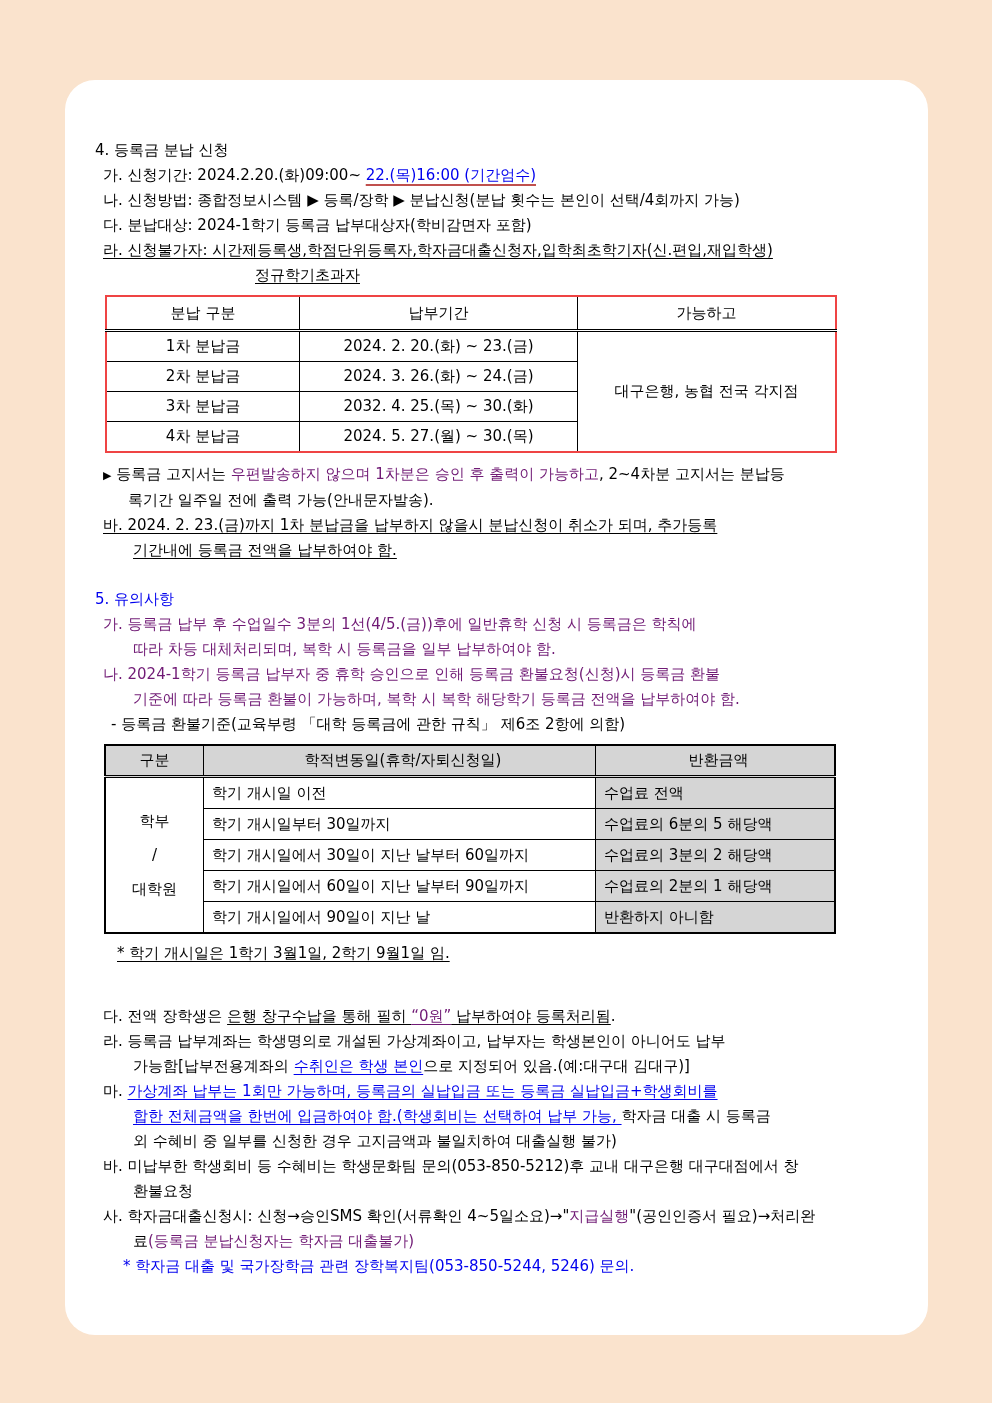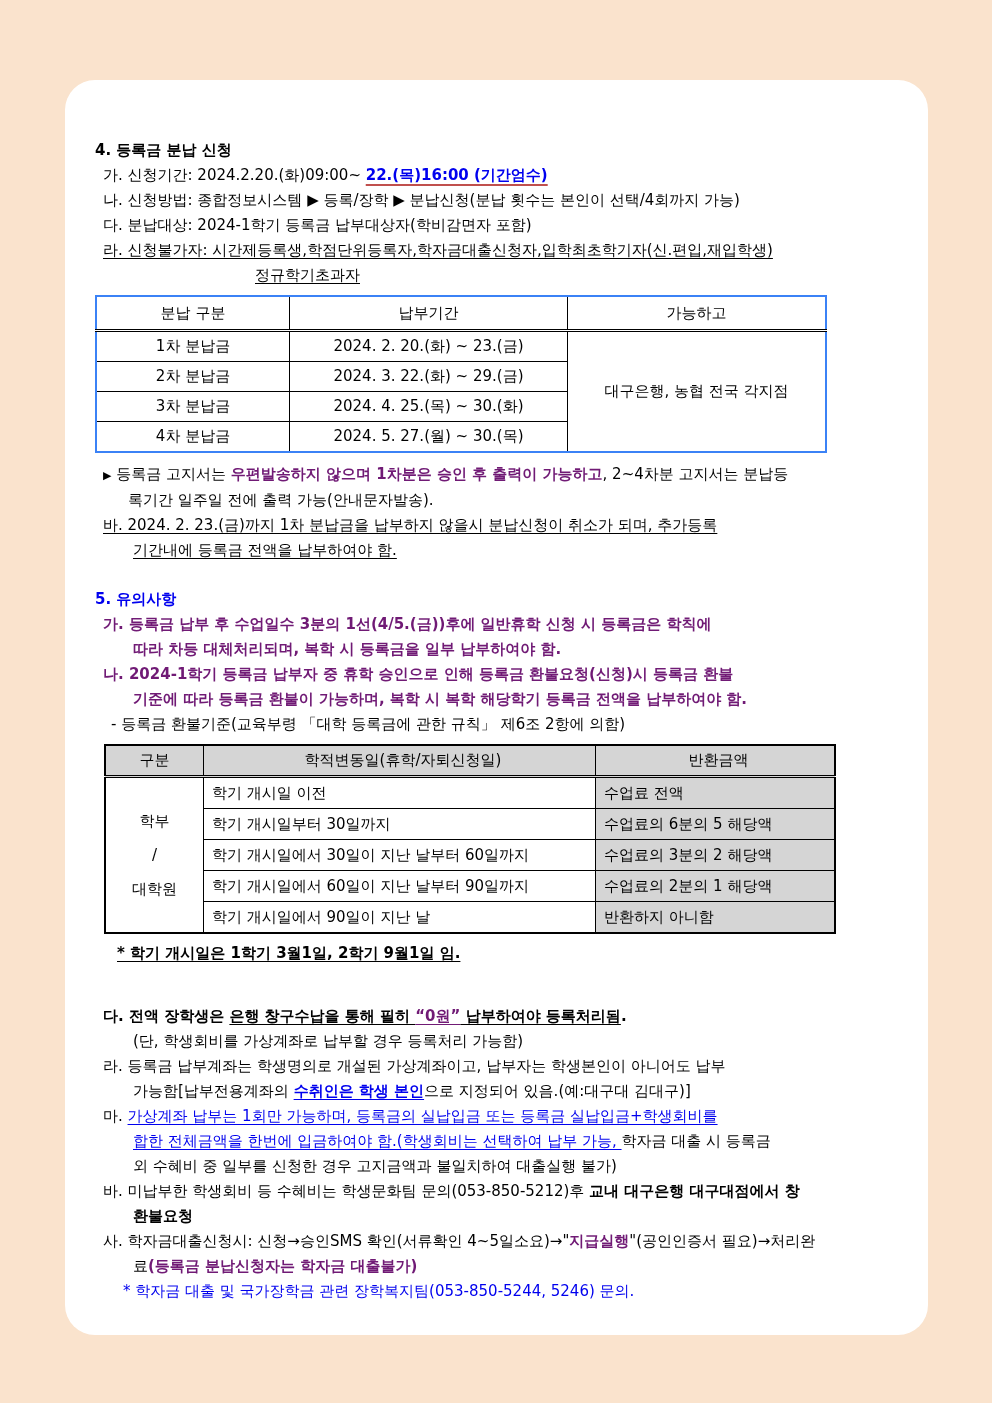--- a/index.html
+++ b/index.html
@@ -19,31 +19,31 @@
     overflow:hidden;
   }
   .line{line-height:25px;white-space:nowrap;}
   .ind1{margin-left:8px;}
   .ind2{margin-left:38px;}
   .ind-ra2{margin-left:160px;}
   .ind-bullet2{margin-left:33px;}
   .ind-dash{margin-left:16px;}
   .ind-note{margin-left:22px;}
   .ind-sanote{margin-left:28px;}
-  .bold{font-weight:700;}
+  .bold{font-weight:400;}
   .blue{color:#0000ee;}
   .red{color:#701a75;}
   .u{text-decoration:underline;text-underline-offset:3px;text-decoration-thickness:1px;}
   .u-red{text-decoration:underline;text-decoration-color:#c0504d;text-decoration-thickness:2px;text-underline-offset:4px;}
   .sp-md{height:14px;}
   .sp-lg{height:24px;}
 
   table{border-collapse:collapse;table-layout:fixed;}
   table, th, td{border:1px solid #000;}
-  .pay-table{width:722px;margin:7px 0 9px 0;border:2px solid #3b82f6;}
+  .pay-table{width:722px;margin:7px 0 9px 10px;border:2px solid #ef4444;}
   .pay-table th{height:30px;font-weight:400;border-bottom:3px double #000;}
   .pay-table td{height:27px;text-align:center;}
   .pay-table .c1{width:190px;} .pay-table .c2{width:275px;} .pay-table .c3{width:255px;}
 
   .refund-table{width:706px;margin:7px 0 7px 9px;border:2px solid #000;}
   .refund-table th{height:27px;font-weight:400;background:#d5d5d5;border-bottom:3px double #000;}
   .refund-table td{height:28px;}
   .refund-table .g1{width:95px;text-align:center;vertical-align:middle;}
   .refund-table .g1 div{line-height:34px;}
   .refund-table .cond{width:382px;padding-left:8px;}
@@ -70,25 +70,25 @@
       <th class="c2">납부기간</th>
       <th class="c3">가능하고</th>
     </tr>
     <tr>
       <td>1차 분납금</td>
       <td>2024. 2. 20.(화) ~ 23.(금)</td>
       <td rowspan="4">대구은행, 농협 전국 각지점</td>
     </tr>
     <tr>
       <td>2차 분납금</td>
-      <td>2024. 3. 22.(화) ~ 29.(금)</td>
+      <td>2024. 3. 26.(화) ~ 24.(금)</td>
     </tr>
     <tr>
       <td>3차 분납금</td>
-      <td>2024. 4. 25.(목) ~ 30.(화)</td>
+      <td>2032. 4. 25.(목) ~ 30.(화)</td>
     </tr>
     <tr>
       <td>4차 분납금</td>
       <td>2024. 5. 27.(월) ~ 30.(목)</td>
     </tr>
   </tbody>
     </table>
 
   <div class="line ind1"><span style="font-size:11px;">▶</span><span> 등록금 고지서는 </span><span class="red bold">우편발송하지 않으며 1차분은 승인 후 출력이 가능하고</span><span>, 2~4차분 고지서는 분납등</span></div>
   <div class="line ind-bullet2">록기간 일주일 전에 출력 가능(안내문자발송).</div>
@@ -140,21 +140,20 @@
     </tr>
   </tbody>
     </table>
 
   <div class="line ind-note bold u">* 학기 개시일은 1학기 3월1일, 2학기 9월1일 임.</div>
 
   <div class="sp-lg"></div>
   <div class="sp-md"></div>
 
   <div class="line ind1 bold"><span>다. 전액 장학생은 </span><span class="u">은행 창구수납을 통해 필히 </span><span class="u red">“0원”</span><span class="u"> 납부하여야 등록처리됨</span><span>.</span></div>
-  <div class="line ind2">(단, 학생회비를 가상계좌로 납부할 경우 등록처리 가능함)</div>
 
   <div class="line ind1">라. 등록금 납부계좌는 학생명의로 개설된 가상계좌이고, 납부자는 학생본인이 아니어도 납부</div>
   <div class="line ind2"><span>가능함[납부전용계좌의 </span><span class="blue bold u">수취인은 학생 본인</span><span>으로 지정되어 있음.(예:대구대 김대구)]</span></div>
 
   <div class="line ind1"><span>마. </span><span class="blue u">가상계좌 납부는 1회만 가능하며, 등록금의 실납입금 또는 등록금 실납입금+학생회비를</span></div>
   <div class="line ind2"><span class="blue u">합한 전체금액을 한번에 입금하여야 함.(학생회비는 선택하여 납부 가능, </span><span>학자금 대출 시 등록금</span></div>
   <div class="line ind2">외 수혜비 중 일부를 신청한 경우 고지금액과 불일치하여 대출실행 불가)</div>
 
   <div class="line ind1"><span>바. 미납부한 학생회비 등 수혜비는 학생문화팀 문의(053-850-5212)후 </span><span class="bold">교내 대구은행 대구대점에서 창</span></div>
   <div class="line ind2 bold">환불요청</div>

